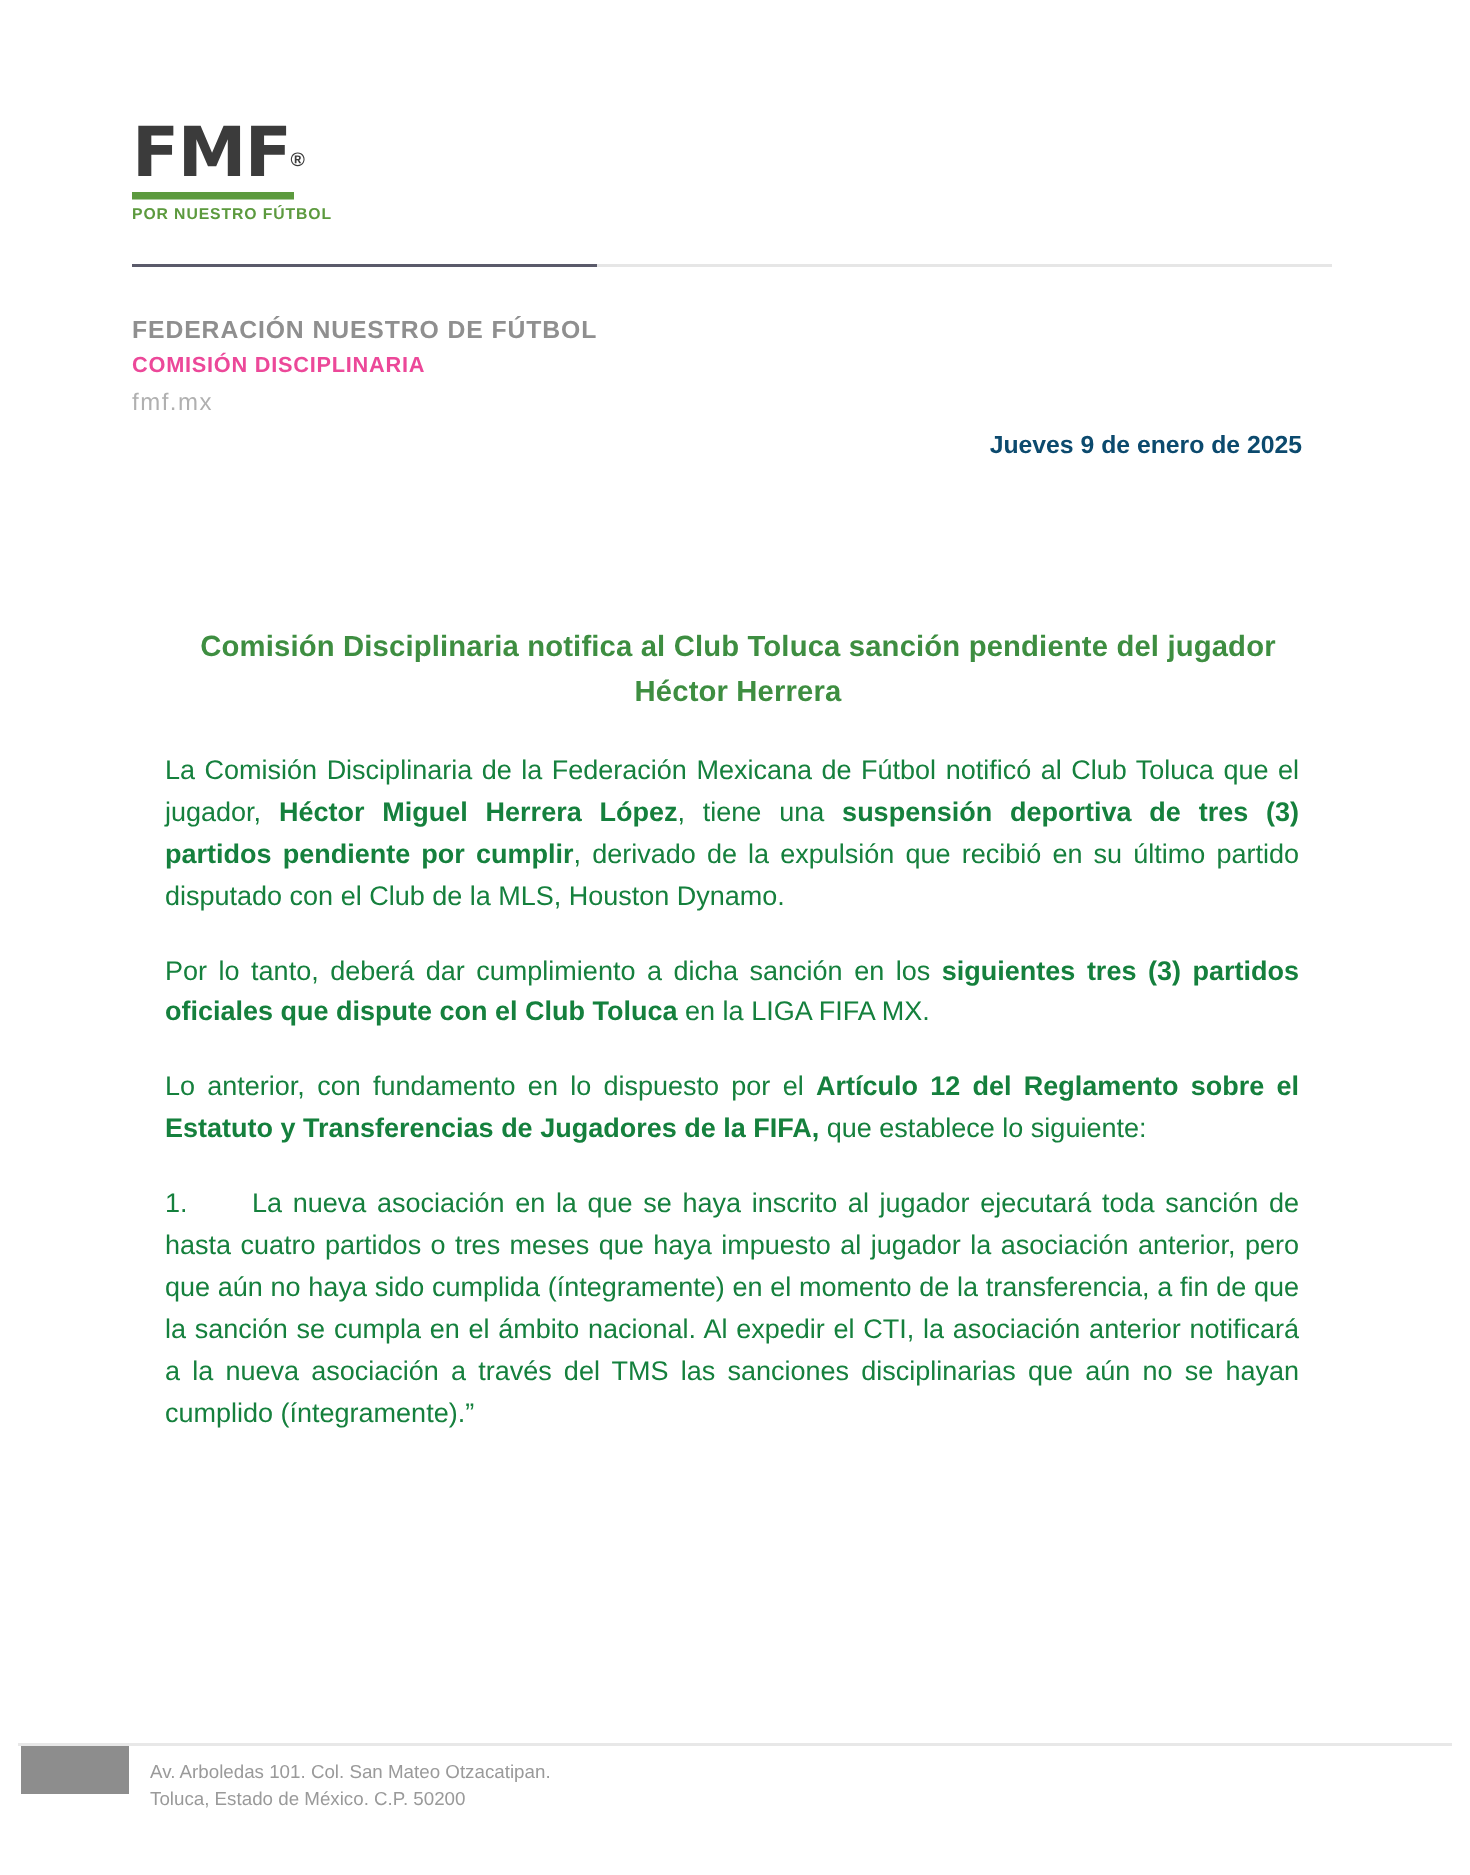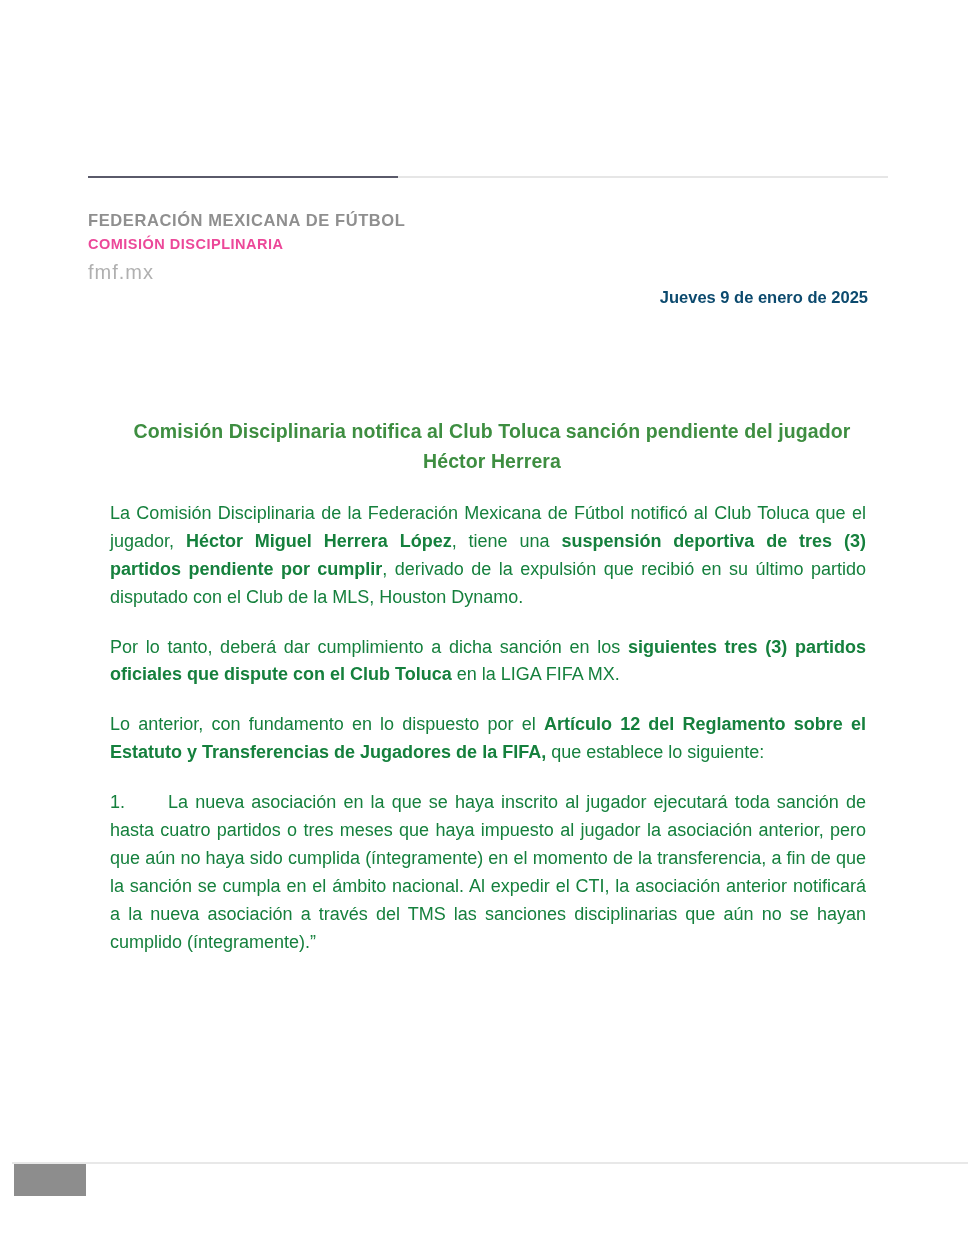--- a/index.html
+++ b/index.html
@@ -90,21 +90,21 @@
     line-height: 1.5;
   }
   .org-sub {
     font-size: 14.5px;
     font-weight: bold;
     letter-spacing: 0.5px;
     color: #ec4899;
     line-height: 1.6;
   }
   .org-site {
-    font-size: 20px;
+    font-size: 16px;
     color: #b0b0b0;
     letter-spacing: 1px;
     line-height: 1.6;
   }
 
   .doc-date {
     position: absolute;
     right: 112px;
     top: 288px;
     font-size: 16.5px;
@@ -176,26 +176,33 @@
     font-size: 12.5px;
     line-height: 1.45;
     color: #9a9a9a;
   }
 </style>
 </head>
 <body>
 
 <div class="page">
 
+  <div class="logo-block">
+    <div>
+      <span class="logo-main">FMF</span><span class="logo-reg">®</span>
+    </div>
+    <div class="logo-bar"></div>
+    <div class="logo-tag">POR NUESTRO FÚTBOL</div>
+  </div>
 
   <div class="rule"></div>
   <div class="rule-dark"></div>
 
   <div class="org-block">
-    <div class="org-name">FEDERACIÓN MEXICANA DE FÚTBOL</div>
+    <div class="org-name">FEDERACIÓN NUESTRO DE FÚTBOL</div>
     <div class="org-sub">COMISIÓN DISCIPLINARIA</div>
     <div class="org-site">fmf.mx</div>
   </div>
 
   <div class="doc-date">Jueves 9 de enero de 2025</div>
 
   <div class="doc-title">Comisión Disciplinaria notifica al Club Toluca sanción pendiente del jugador Héctor Herrera</div>
 
   <div class="body-copy">
     <p><span>La Comisión Disciplinaria de la Federación Mexicana de Fútbol notificó al Club Toluca que el jugador, </span><b>Héctor Miguel Herrera López</b><span>, tiene una </span><b>suspensión deportiva de tres (3) partidos pendiente por cumplir</b><span>, derivado de la expulsión que recibió en su último partido disputado con el Club de la MLS, Houston Dynamo.</span></p>
@@ -203,14 +210,18 @@
     <p><span>Por lo tanto, deberá dar cumplimiento a dicha sanción en los </span><b>siguientes tres (3) partidos oficiales que dispute con el Club Toluca</b><span> en la LIGA FIFA MX.</span></p>
 
     <p><span>Lo anterior, con fundamento en lo dispuesto por el </span><b>Artículo 12 del Reglamento sobre el Estatuto y Transferencias de Jugadores de la FIFA,</b><span> que establece lo siguiente:</span></p>
 
 
     <p class="numbered"><span class="num">1.</span><span>La nueva asociación en la que se haya inscrito al jugador ejecutará toda sanción de hasta cuatro partidos o tres meses que haya impuesto al jugador la asociación anterior, pero que aún no haya sido cumplida (íntegramente) en el momento de la transferencia, a fin de que la sanción se cumpla en el ámbito nacional. Al expedir el CTI, la asociación anterior notificará a la nueva asociación a través del TMS las sanciones disciplinarias que aún no se hayan cumplido (íntegramente).”</span></p>
   </div>
 
   <div class="footer-rule"></div>
   <div class="footer-swatch"></div>
+  <div class="footer-text">
+    <div>Av. Arboledas 101. Col. San Mateo Otzacatipan.</div>
+    <div>Toluca, Estado de México. C.P. 50200</div>
+  </div>
 
 </div>
 
 </body></html>

